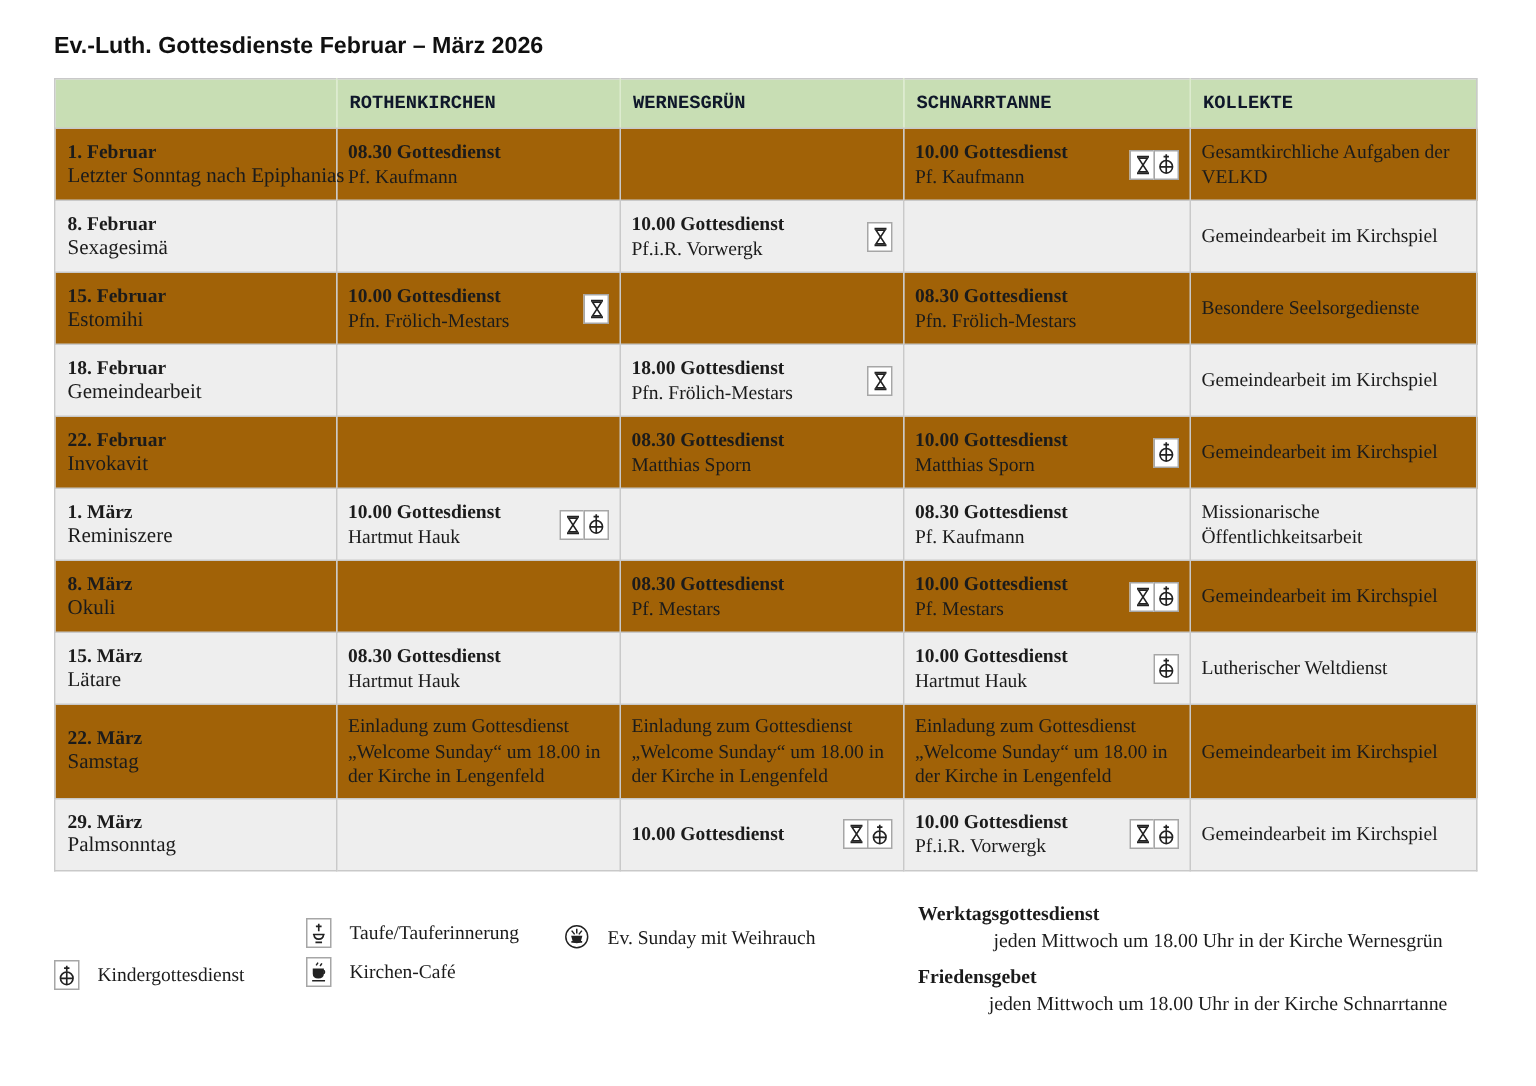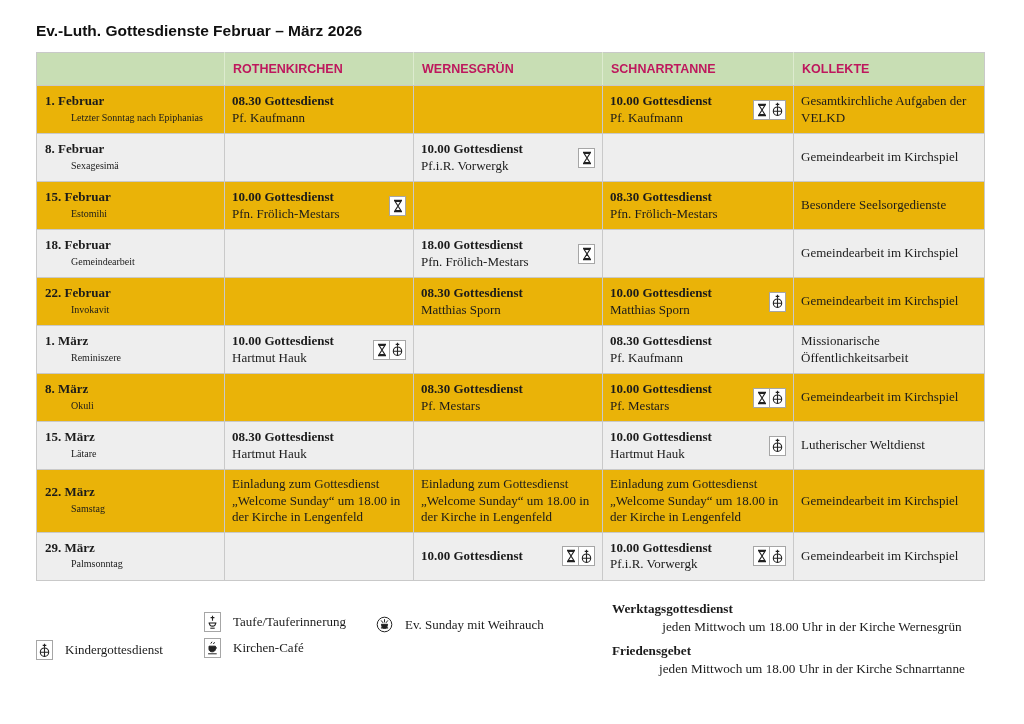--- a/index.html
+++ b/index.html
@@ -8,35 +8,35 @@
   *{box-sizing:border-box; margin:0; padding:0;}
   html,body{background:#fff;}
   .page{position:relative; width:1024px; height:724px; background:#fff; overflow:hidden;
         font-family:"Liberation Serif", serif; color:var(--ink);}
   .title{position:absolute; left:36px; top:22px;
          font-family:"Liberation Sans", sans-serif; font-weight:bold; font-size:15.5px; color:#101010;}
   table.sched{position:absolute; left:36px; top:52px; width:948px;
               border-collapse:collapse; table-layout:fixed;}
   table.sched th{
     background:var(--green); height:33px; text-align:left; vertical-align:middle;
-    font-family:Liberation Sans, sans-serif; font-weight:bold; font-size:12.5px; color:#be185d;
+    font-family:Liberation Mono, monospace; font-weight:bold; font-size:12.5px; color:#0f172a;
     padding:0 8px; border-right:1px solid var(--green-div); border-left:1px solid var(--green-div);
     border-top:1px solid var(--border); border-bottom:1px solid var(--border);
   }
   table.sched th:first-child{border-left:1px solid var(--border);}
   table.sched th:last-child{border-right:1px solid var(--border);}
   table.sched td{
     border:1px solid var(--border); vertical-align:middle;
-    font-size:13px; line-height:16.5px; padding:6px 7px; background:#eab308;
+    font-size:13px; line-height:16.5px; padding:6px 7px; background:#a16207;
   }
   tr.row{height:48px;}
   tr.row.alt td{background:var(--alt);}
   .c-date{padding-left:8px !important;}
   .date{font-weight:bold;}
-  .dname{white-space:nowrap; font-size:10px;margin-left:26px;}
+  .dname{white-space:nowrap; font-size:14px;}
   .cellflex{display:flex; align-items:center; justify-content:center; width:100%;}
   .lines{flex:1 1 auto; min-width:0;}
   .l1{font-weight:bold;}
   .icons{display:flex; flex:0 0 auto; align-items:center; margin-left:2px;}
   .ibox{width:17px; height:20px; background:#fff; border:1px solid #a6a6a6;
         display:inline-flex; align-items:center; justify-content:center;}
   .ibox + .ibox{margin-left:-1px;}
   .ibox svg{display:block;}
   .footer-item{position:absolute; display:flex; align-items:center; gap:12px; font-size:13px;}
   .bare-icon{display:inline-flex; align-items:center; justify-content:center;}

